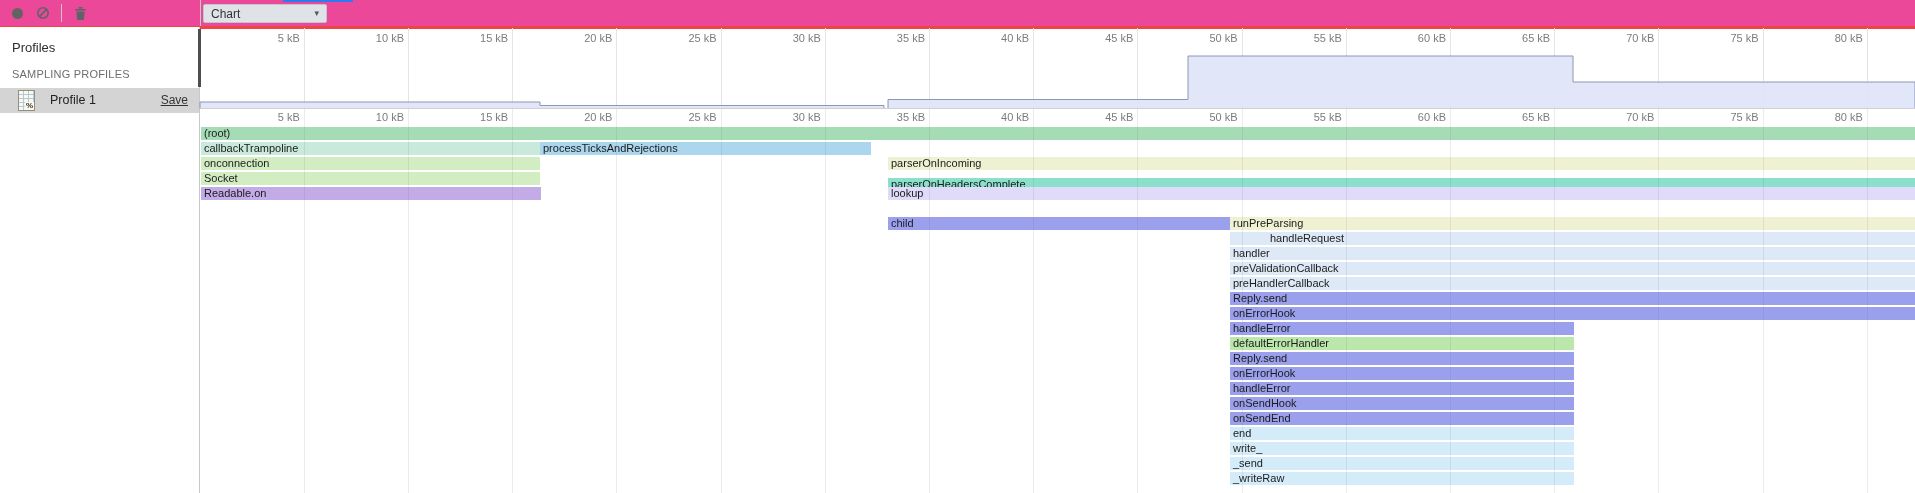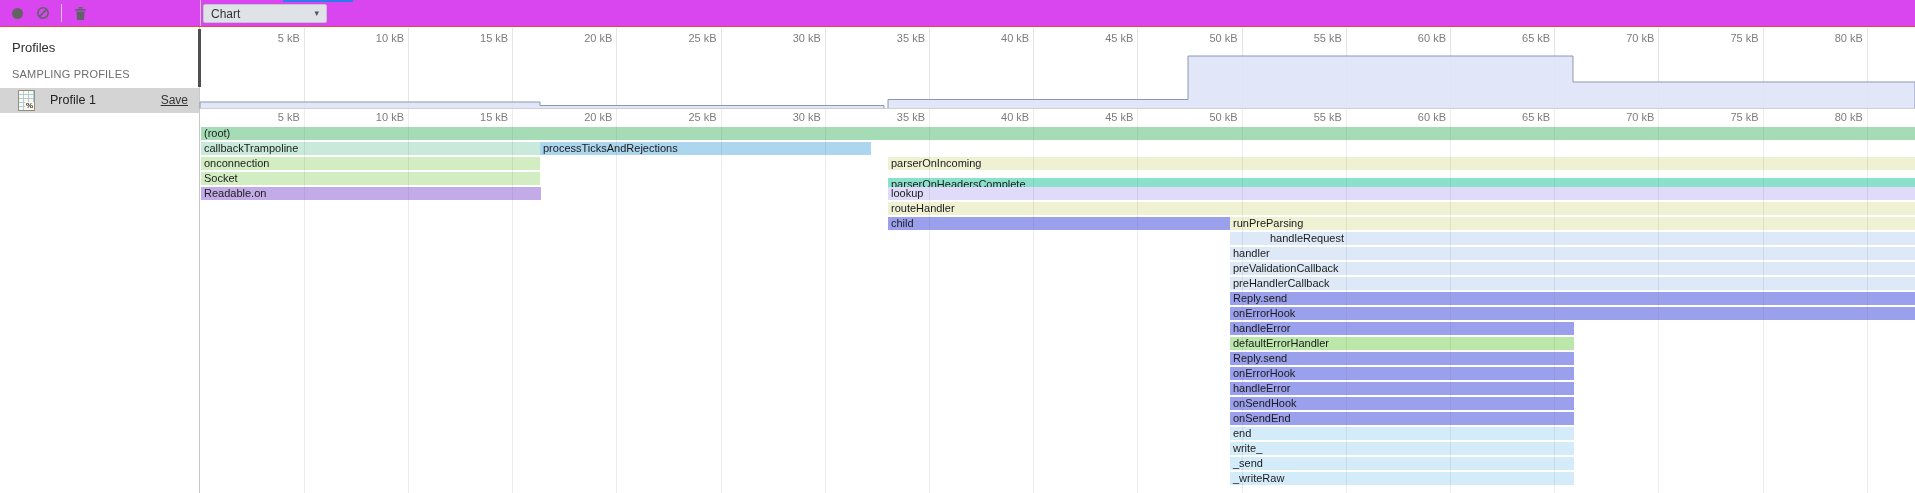--- a/index.html
+++ b/index.html
@@ -1,20 +1,20 @@
 <!DOCTYPE html>
 <html><head>
 <meta charset="utf-8">
 <style>
   html,body{margin:0;padding:0;background:#fff}
   #app{position:relative;width:1915px;height:493px;background:#fff;overflow:hidden;
        font-family:"Liberation Sans",sans-serif;-webkit-font-smoothing:antialiased}
   
-  .toolbar{position:absolute;left:0;top:0;width:1915px;height:26px;background:#d946ef;
-           border-bottom:1px solid #ef4444;box-sizing:content-box}
+  .toolbar{position:absolute;left:0;top:0;width:1915px;height:26px;background:#ec4899;
+           border-bottom:3px solid #ef4444;box-sizing:content-box}
   .tb-btn{position:absolute;top:3px;width:20px;height:20px;display:flex;align-items:center;justify-content:center;cursor:pointer}
   .tb-sep{position:absolute;top:4px;width:1px;height:18px;background:#c9c9c9}
   .accent-line{position:absolute;left:283px;top:0;width:70px;height:2px;background:#2e7bf0}
   .view-select{position:absolute;left:203px;top:4px;width:124px;height:19px;background:#dfe2e7;
                border:1px solid #c2c5cb;border-radius:2px;font-size:12px;color:#333;
                display:flex;align-items:center;padding:0 7px;box-sizing:border-box;cursor:pointer}
   .view-select .chev{position:absolute;right:7px;font-size:9px;color:#555;line-height:1}
   
   .sidebar{position:absolute;left:0;top:27px;width:200px;height:466px;background:#fff;
            border-right:1px solid #c9c9c9;box-sizing:border-box}
@@ -157,21 +157,20 @@
     <div class="tick-fl" style="left: 1862.8px;">80 kB</div>
     <div class="bar" style="left: 201px; width: 1714px; top: 127px; height: 13px; background: rgb(165, 220, 181);">(root)</div>
     <div class="bar" style="left: 201px; width: 339px; top: 142px; height: 13px; background: rgb(201, 233, 218);">callbackTrampoline</div>
     <div class="bar" style="left: 540px; width: 331px; top: 142px; height: 13px; background: rgb(171, 214, 238);">processTicksAndRejections</div>
     <div class="bar" style="left: 888px; width: 1027px; top: 142px; height: 13px; background: rgb(138, 224, 203); margin-top: 36px;">parserOnHeadersComplete</div>
     <div class="bar" style="left: 201px; width: 339px; top: 157px; height: 13px; background: rgb(211, 237, 195);">onconnection</div>
     <div class="bar" style="left: 888px; width: 1027px; top: 157px; height: 13px; background: rgb(239, 241, 211);">parserOnIncoming</div>
     <div class="bar" style="left: 201px; width: 339px; top: 172px; height: 13px; background: rgb(211, 237, 195);">Socket</div>
     <div class="bar" style="left: 201px; width: 340px; top: 187px; height: 13px; background: rgb(195, 171, 232);">Readable.on</div>
     <div class="bar" style="left: 888px; width: 1027px; top: 187px; height: 13px; background: rgb(223, 219, 249);">lookup</div>
-    <div class="bar" style="left: 888px; width: 1027px; top: 202px; height: 13px; background: rgb(239, 241, 211);">routeHandler</div>
     <div class="bar dotted" style="left: 888px; width: 342px; top: 217px; height: 13px; background: rgb(155, 160, 237);">child</div>
     <div class="bar" style="left: 1230px; width: 685px; top: 217px; height: 13px; background: rgb(239, 241, 211);">runPreParsing</div>
     <div class="bar" style="left: 1230px; width: 685px; top: 232px; height: 13px; background: rgb(221, 233, 246); padding-left: 40px;">handleRequest</div>
     <div class="bar" style="left: 1230px; width: 821px; top: 247px; height: 13px; background: rgb(221, 233, 246);">handler</div>
     <div class="bar" style="left: 1230px; width: 685px; top: 262px; height: 13px; background: rgb(221, 233, 246);">preValidationCallback</div>
     <div class="bar" style="left: 1230px; width: 685px; top: 277px; height: 13px; background: rgb(221, 233, 246);">preHandlerCallback</div>
     <div class="bar" style="left: 1230px; width: 685px; top: 292px; height: 13px; background: rgb(155, 160, 237);">Reply.send</div>
     <div class="bar" style="left: 1230px; width: 685px; top: 307px; height: 13px; background: rgb(155, 160, 237);">onErrorHook</div>
     <div class="bar" style="left: 1230px; width: 344px; top: 322px; height: 13px; background: rgb(155, 160, 237);">handleError</div>
     <div class="bar" style="left: 1230px; width: 344px; top: 337px; height: 13px; background: rgb(187, 231, 171);">defaultErrorHandler</div>

